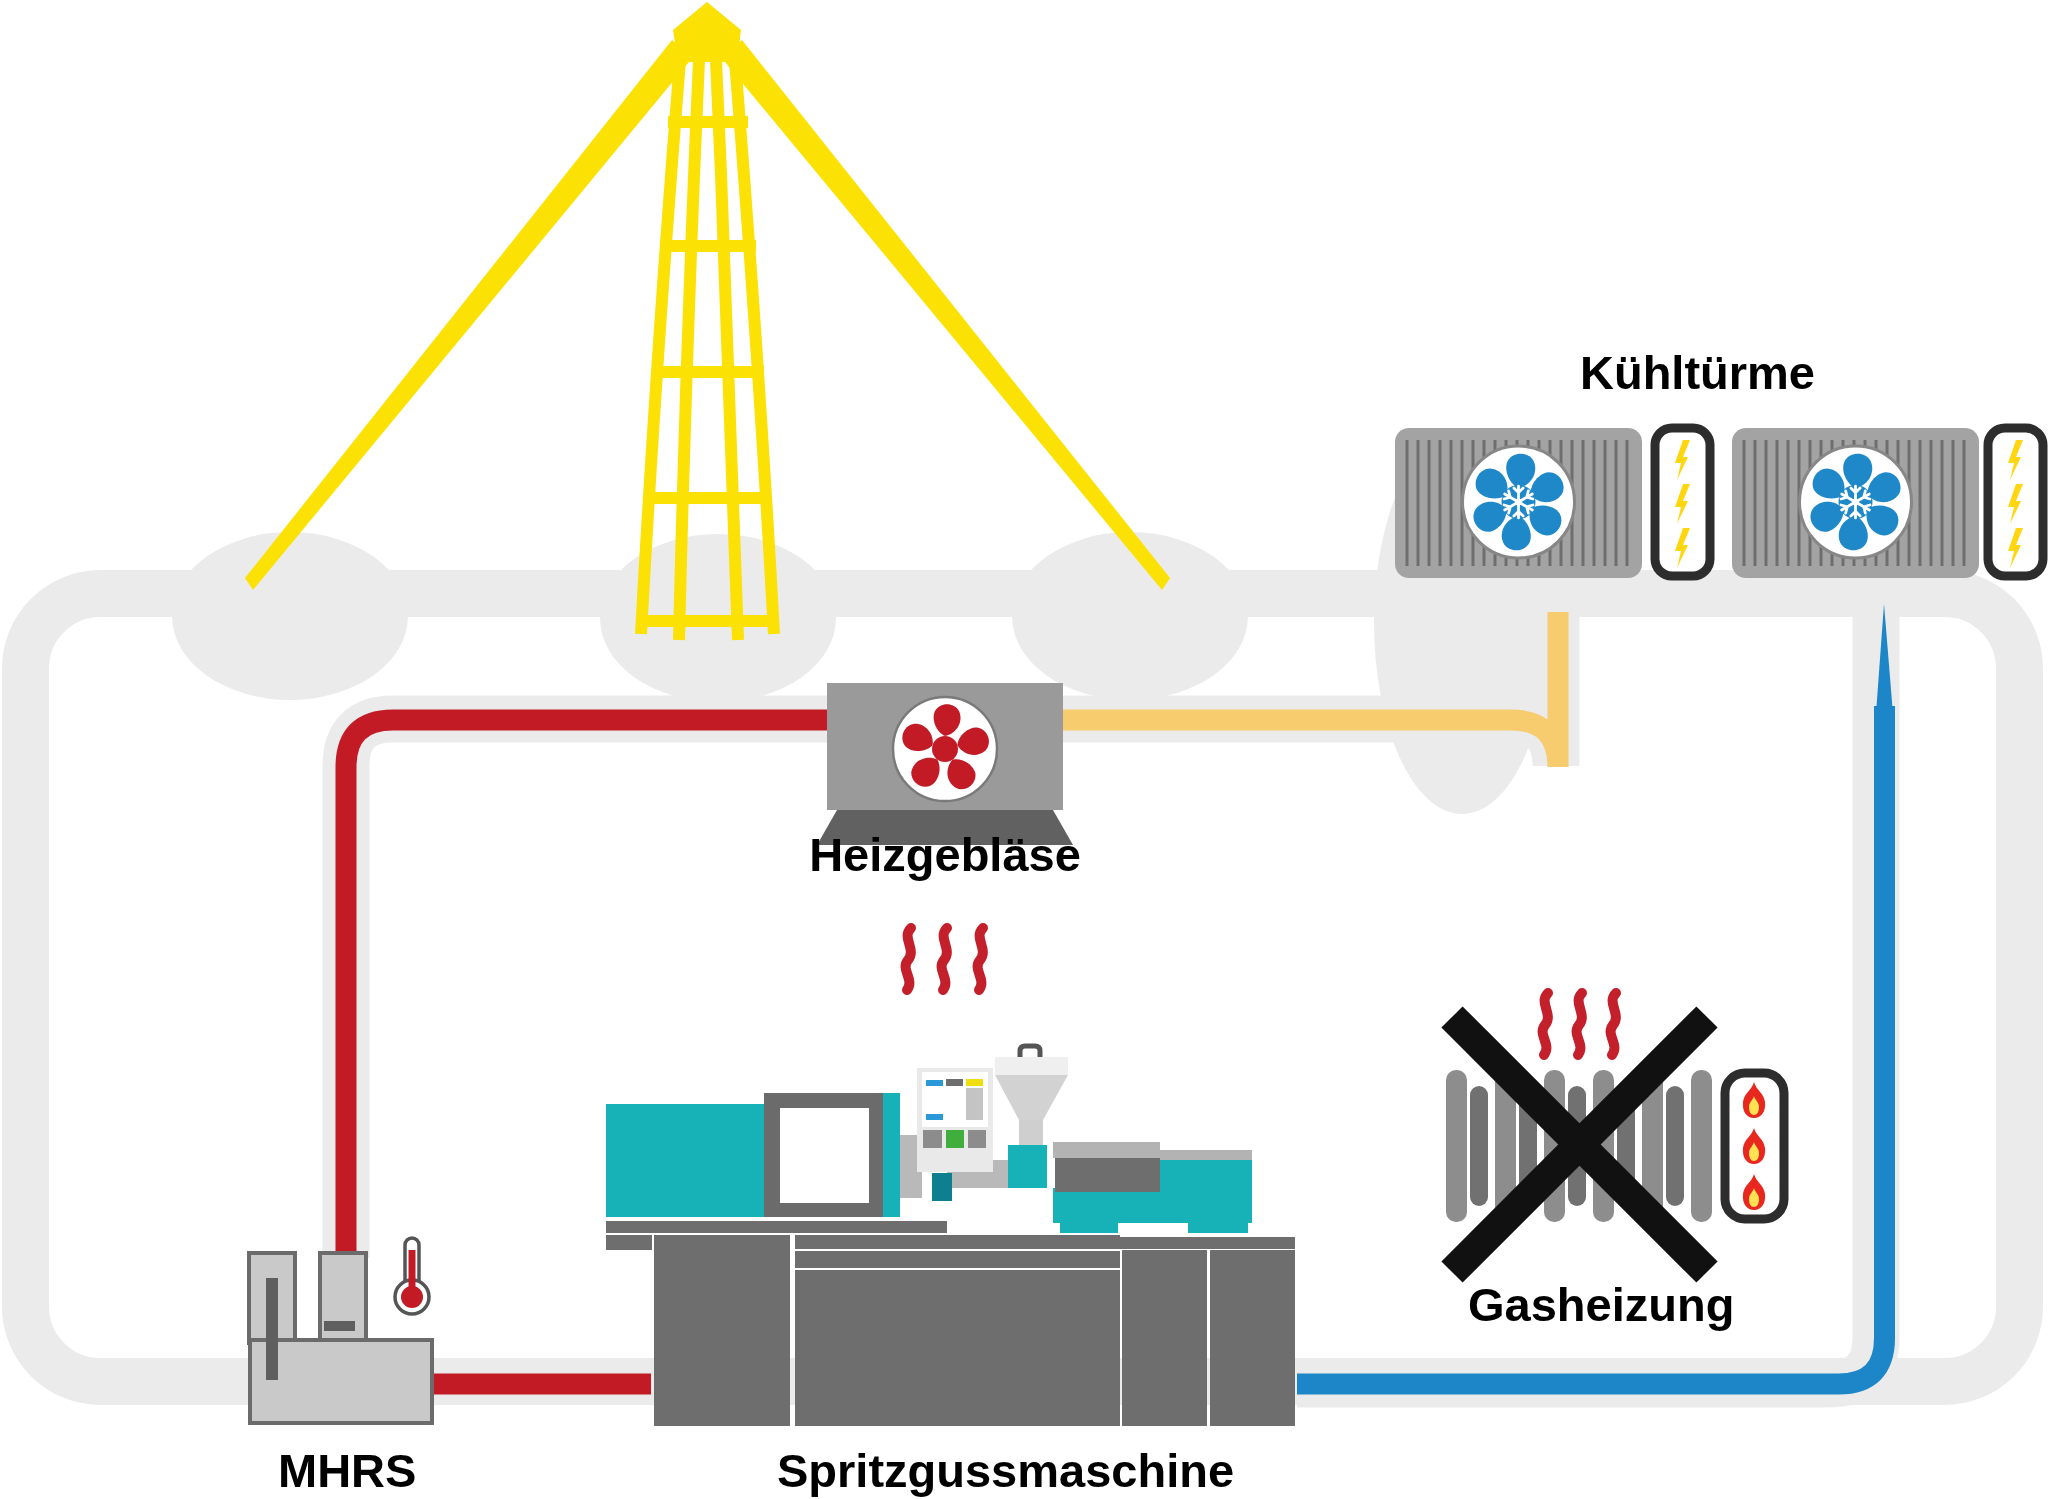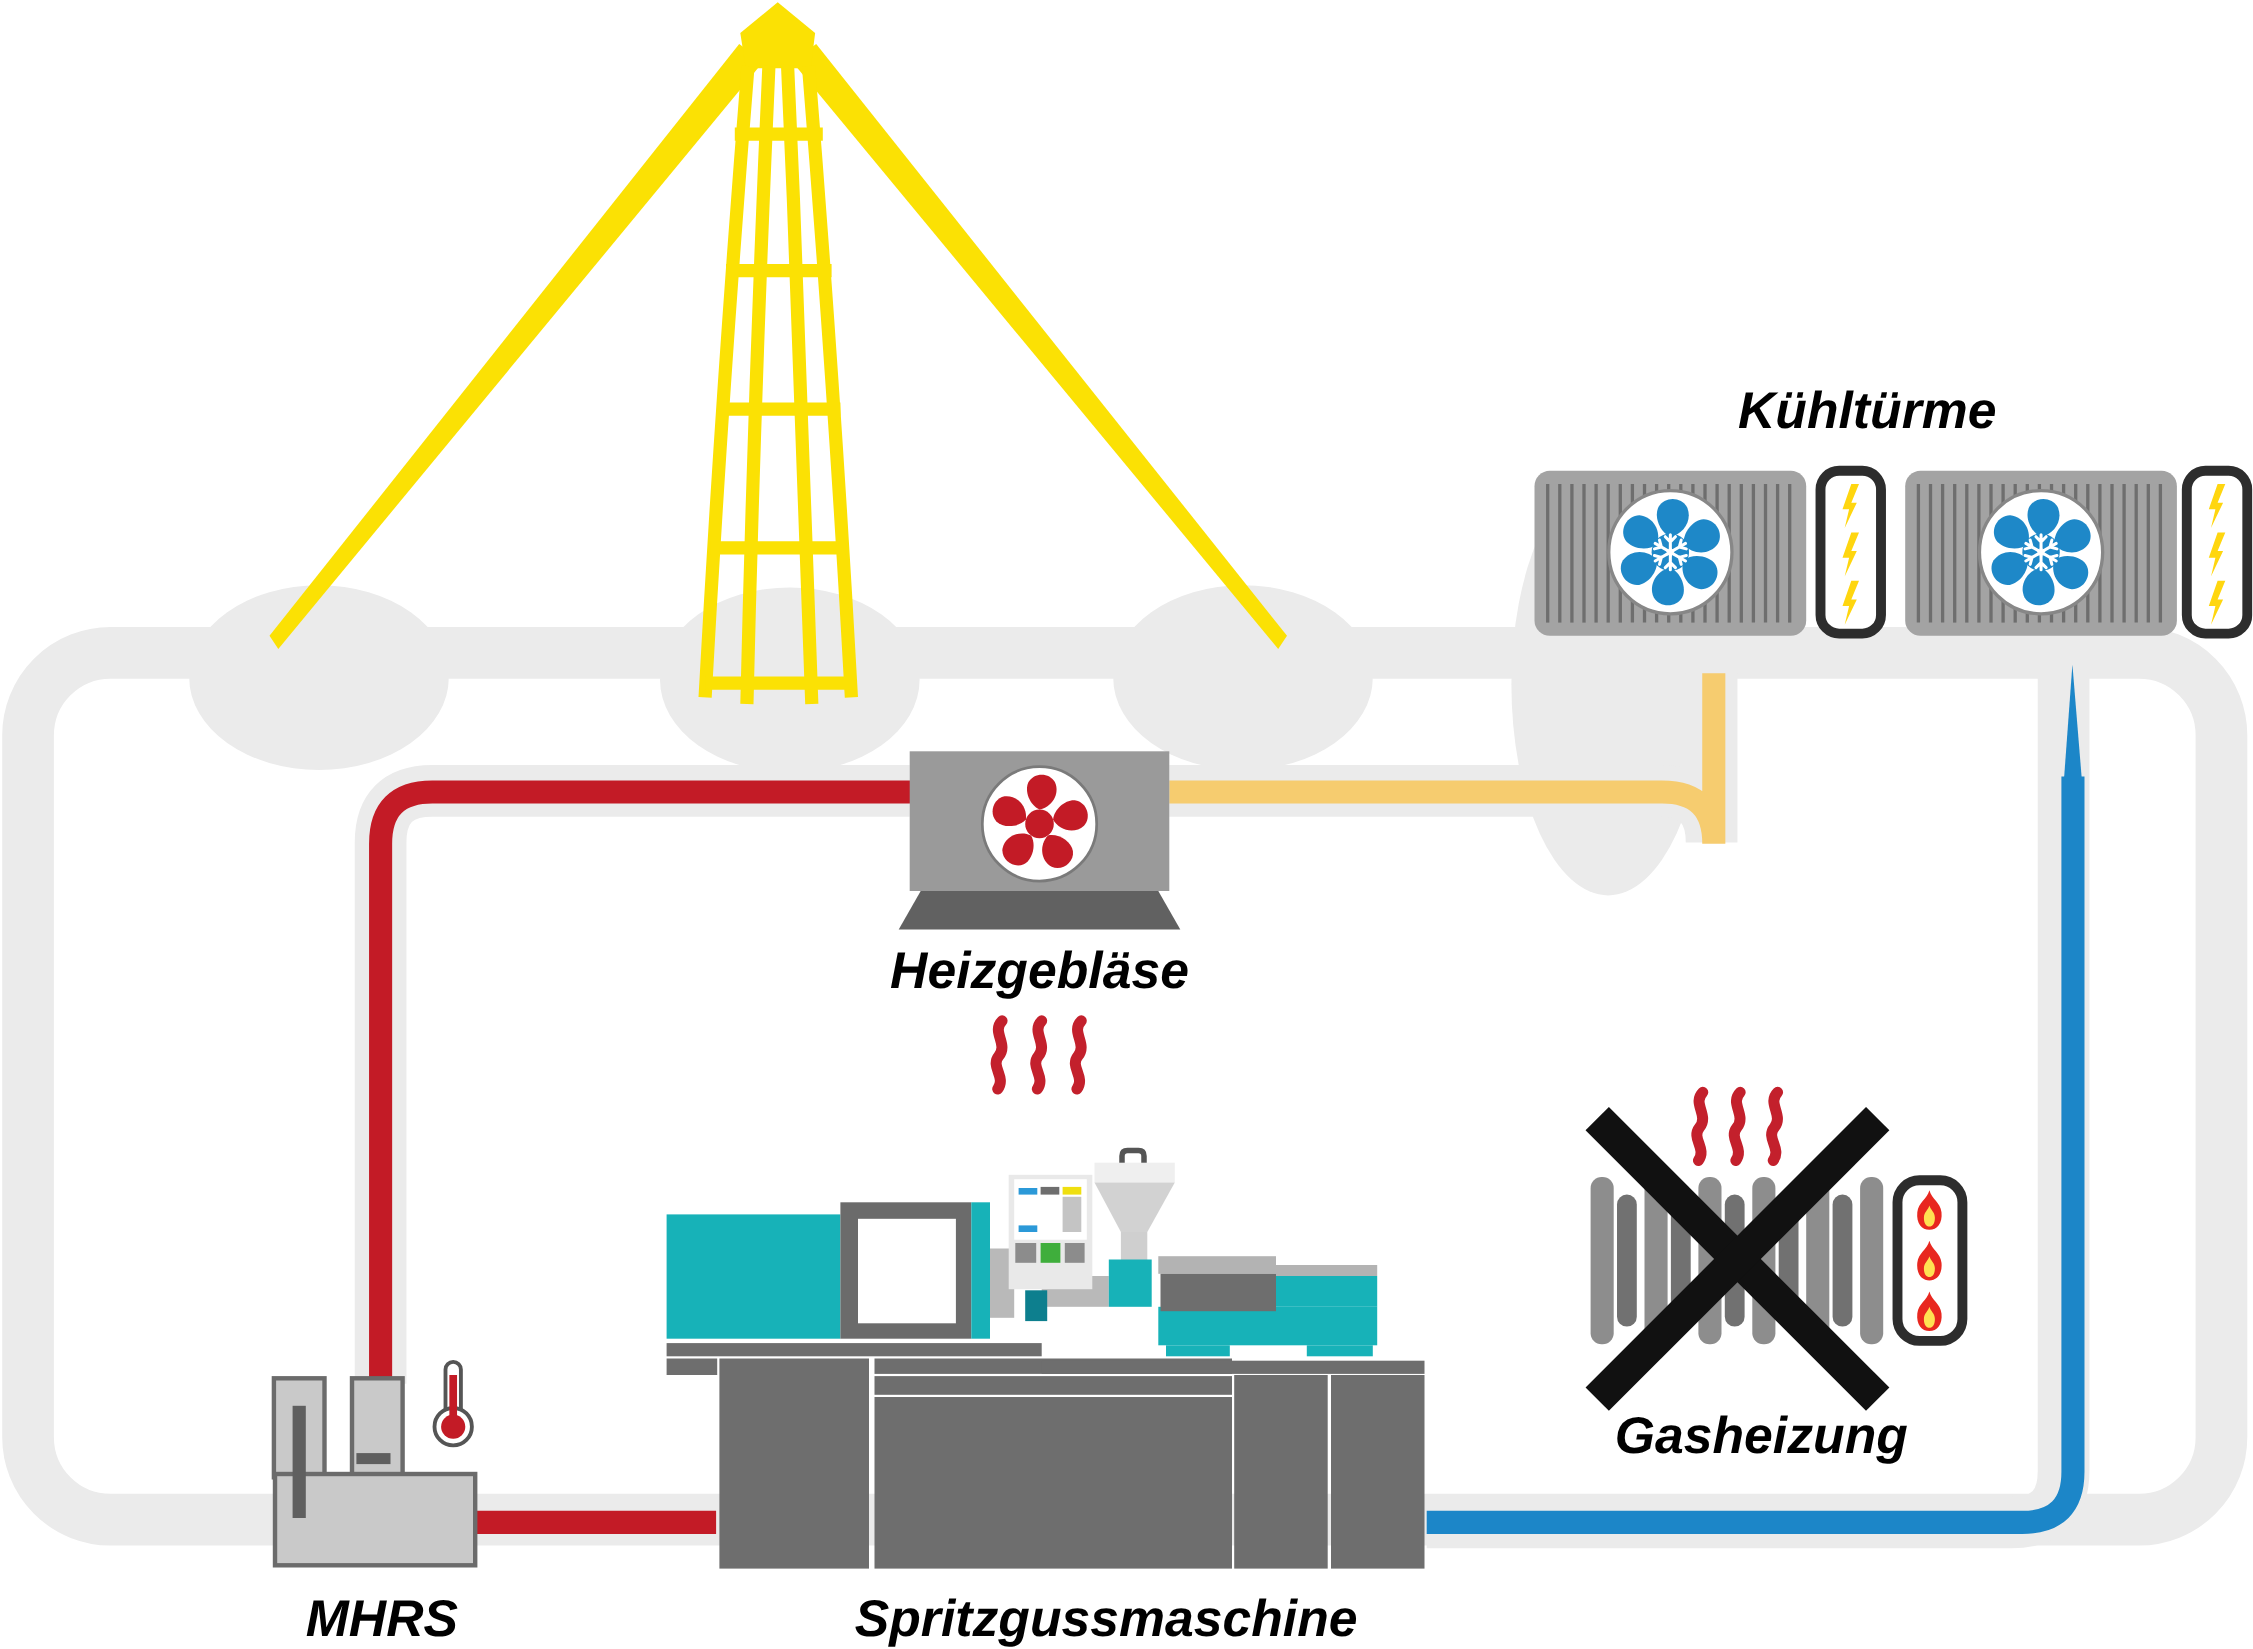--- a/index.html
+++ b/index.html
@@ -1,20 +1,20 @@
 <!DOCTYPE html>
 <html style="--label_color: #000000; --sun_yellow: #fbe104; --pipe_hot_red: #c31b26; --pipe_warm_yellow: #f6cc6f; --pipe_cold_blue: #1c86c8; --fan_blue: #1e88c8; --machine_teal: #17b2b8; --machine_teal_dark: #0d7f8e; --wall_light_gray: #ebebeb; --unit_mid_gray: #a3a3a3; --dark_gray: #6e6e6e; --cross_black: #111111; --bolt_yellow: #ffd60f; --flame_red: #e8271f; --flame_yellow: #ffe152;"><head>
 <meta charset="utf-8">
 <style>
   html,body{margin:0;padding:0;background:#fff;}
   .stage{position:relative;width:2048px;height:1499px;overflow:hidden;background:#fff;
          font-family:"Liberation Sans","DejaVu Sans",sans-serif;}
   .stage svg{position:absolute;left:0;top:0;}
   .lbl{position:absolute;font-weight:bold;font-size:47px;color:var(--label_color,#000);
-       white-space:nowrap;line-height:1.0;font-style:italic;}
+       white-space:nowrap;line-height:1.0;}
   .lbl.center{text-align:center;}
 </style>
 </head>
 <body>
 
 <div class="stage">
 <svg width="2048" height="1499" viewBox="0 0 2048 1499">
   <defs>
     <path id="petal" d="M0,-13 C11,-15 19,-27 14,-38 C9,-47 -5,-47 -10,-38 C-14,-30 -9,-17 0,-13"></path>
     <g id="flake" stroke="#fff" stroke-width="1.9" stroke-linecap="round" fill="none">
@@ -249,17 +249,17 @@
     <g>
       <rect x="1725" y="1073" width="59" height="146" rx="20" fill="#fff" stroke="#2d2d2d" stroke-width="9"></rect>
       <use href="#flame" x="1742" y="1082"></use>
       <use href="#flame" x="1742" y="1128"></use>
       <use href="#flame" x="1742" y="1174"></use>
     </g>
   </g>
 </svg>
 
 <div class="lbl" style="left:1580px;top:349px;">Kühltürme</div>
-<div class="lbl center" style="left:745px;top:858px;width:400px;">Heizgebläse</div>
+<div class="lbl center" style="left:745px;top:831px;width:400px;">Heizgebläse</div>
 <div class="lbl" style="left:278px;top:1447px;">MHRS</div>
 <div class="lbl" style="left:777px;top:1447px;">Spritzgussmaschine</div>
 <div class="lbl" style="left:1468px;top:1281px;">Gasheizung</div>
 </div>
 
 </body></html>

